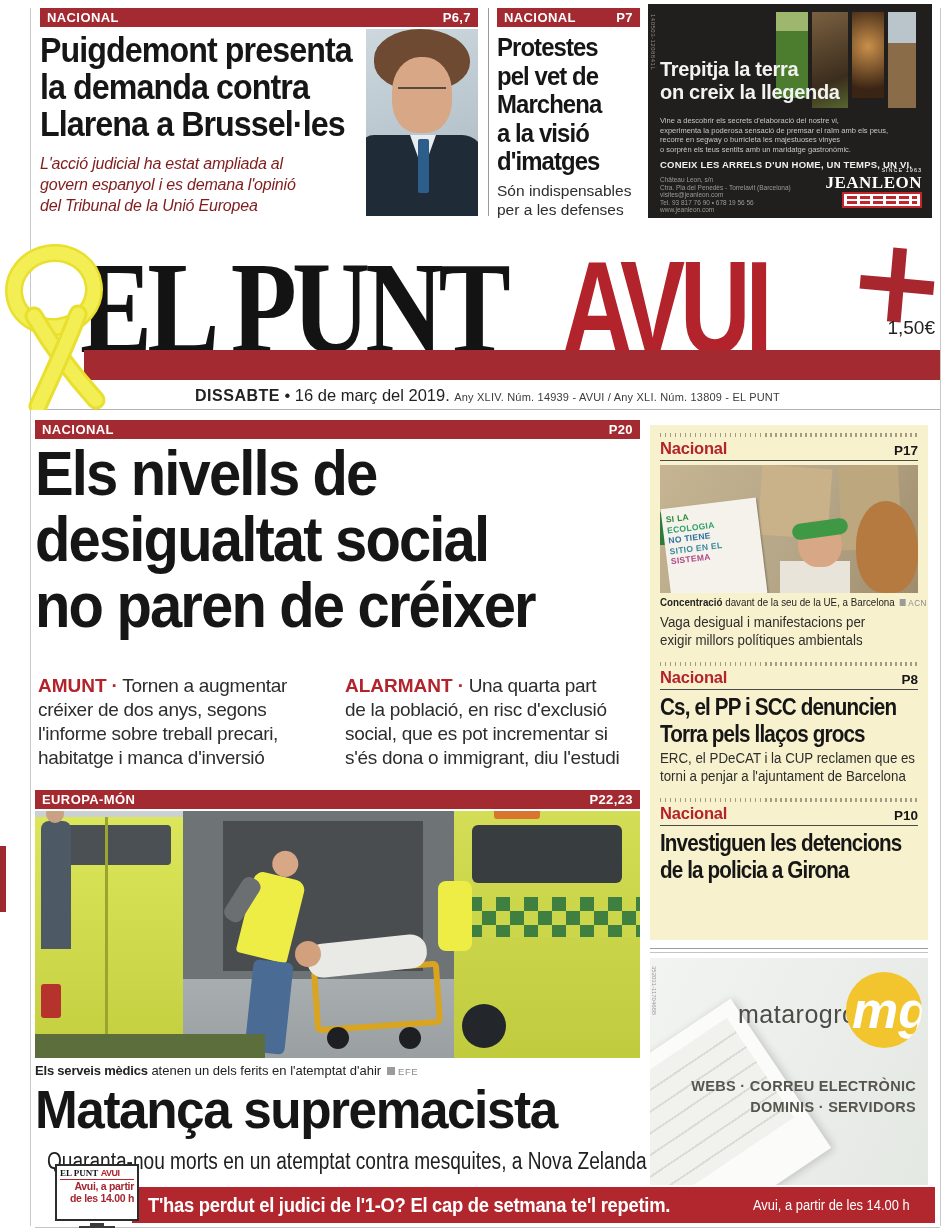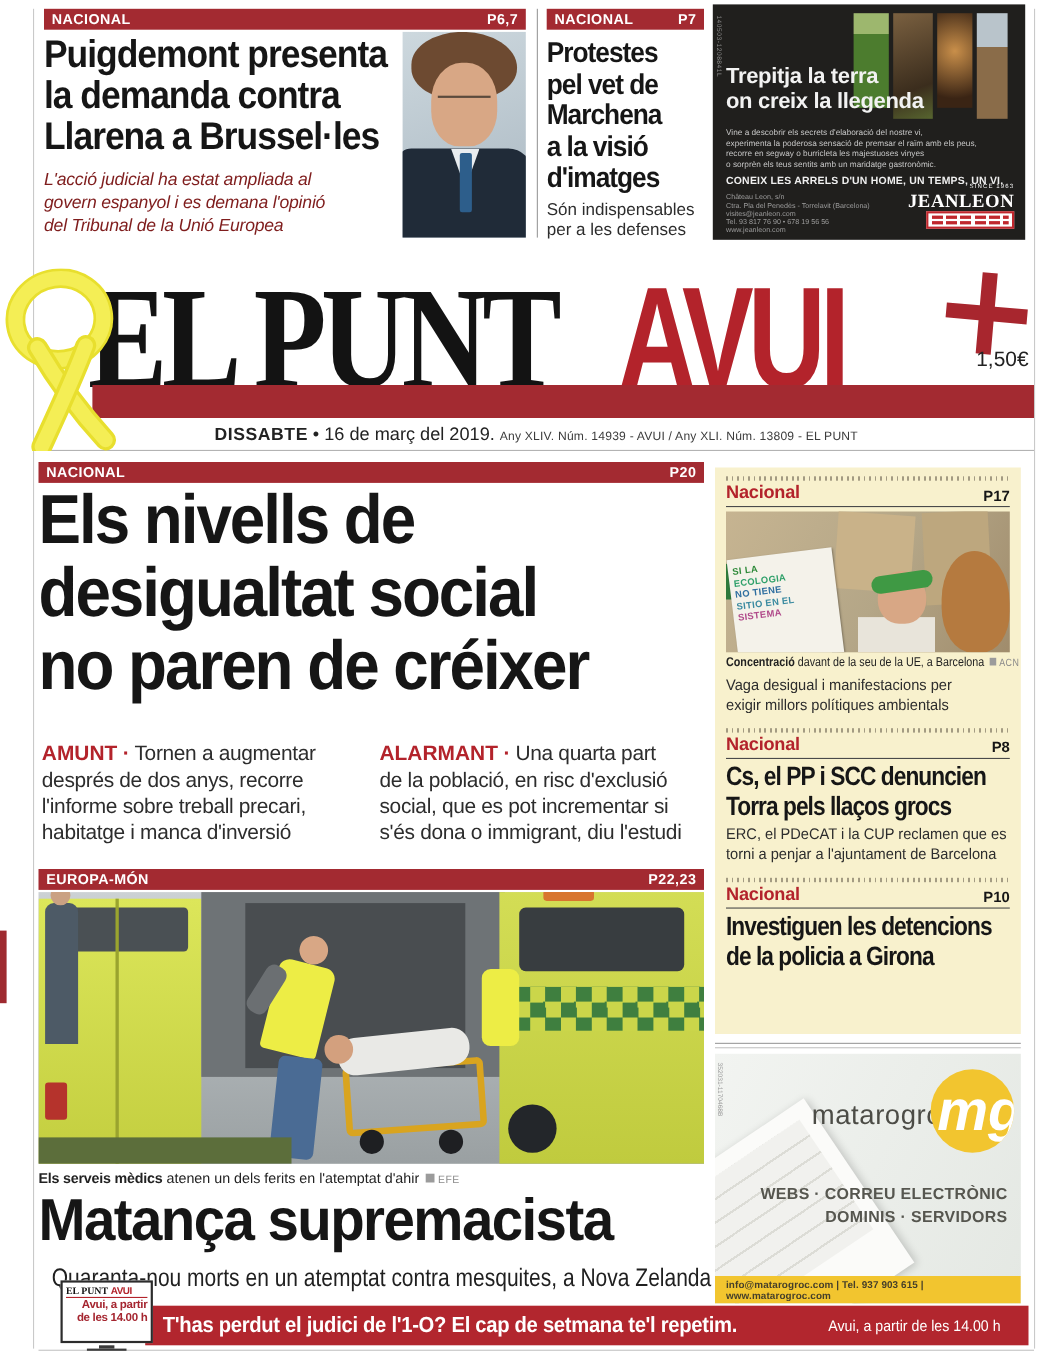--- a/index.html
+++ b/index.html
@@ -266,21 +266,21 @@
 </div>
 <div class="main-head hl">
   <span class="cl">Els nivells de</span><br>
   <span class="cl">desigualtat social</span><br>
   <span class="cl">no paren de créixer</span>
 </div>
 <p class="deck" style="left:38px; top:674px; width:302px;">
   <span class="kick">AMUNT</span>
   <span class="sep">·</span>
   <span>Tornen a augmentar</span><br>
-  <span>després de dos anys, recorre</span><br>
+  <span>créixer de dos anys, segons</span><br>
   <span>l'informe sobre treball precari,</span><br>
   <span>habitatge i manca d'inversió</span>
 </p>
 <p class="deck" style="left:345px; top:674px; width:298px;">
   <span class="kick">ALARMANT</span>
   <span class="sep">·</span>
   <span>Una quarta part</span><br>
   <span>de la població, en risc d'exclusió</span><br>
   <span>social, que es pot incrementar si</span><br>
   <span>s'és dona o immigrant, diu l'estudi</span>
@@ -398,23 +398,20 @@
       <div class="keys"></div>
     </div>
   <div class="brand">matarogroc</div>
   <div class="circle">
       <span>mg</span>
     </div>
   <div class="svc">
     <span>WEBS · CORREU ELECTRÒNIC</span><br>
     <span>DOMINIS · SERVIDORS</span>
   </div>
-  <div class="bar">
-    <span>info@matarogroc.com | Tel. 937 903 615 | www.matarogroc.com</span>
-  </div>
 </div>
 
 <div class="tvbox">
   <div class="logo">
     <span class="b">EL PUNT</span>
     <span class="r">AVUI</span>
   </div>
   <div class="ln">Avui, a partir</div>
   <div class="ln">de les 14.00 h</div>
 </div>

